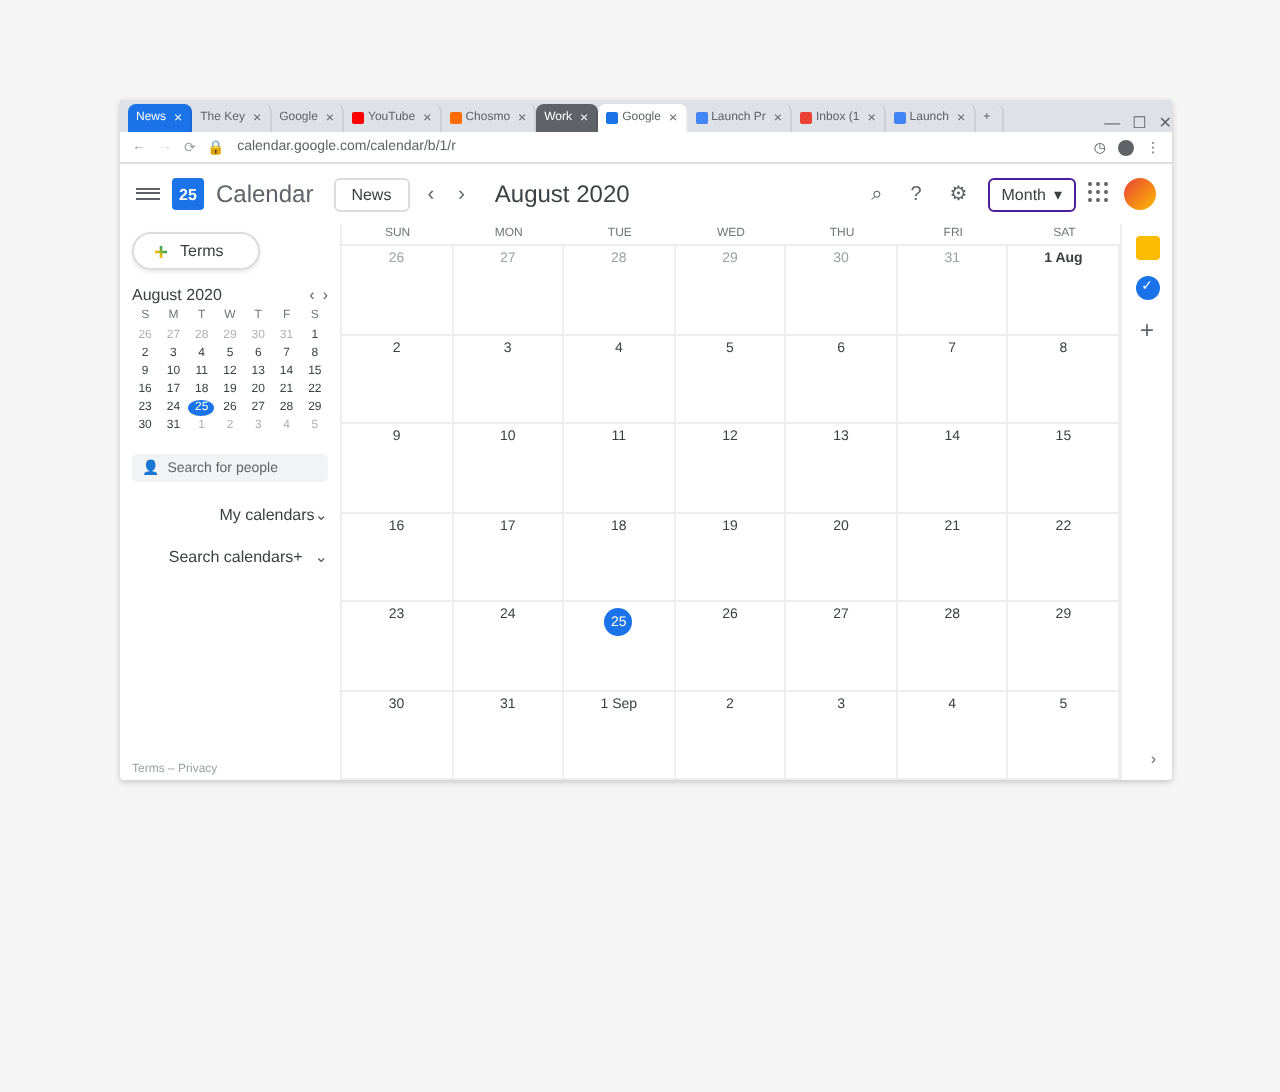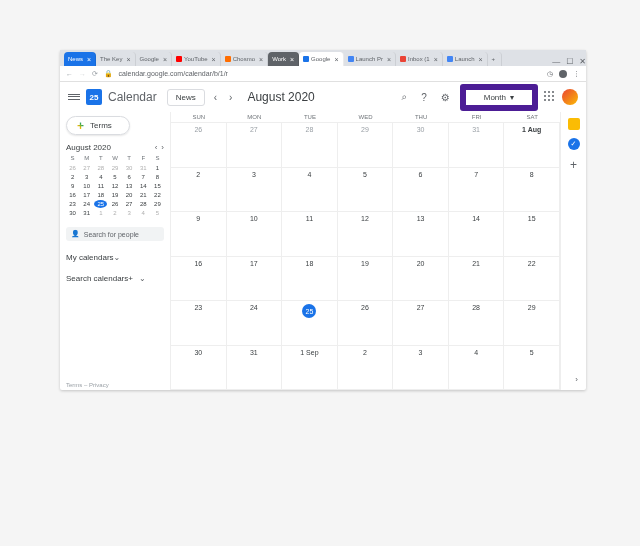--- a/index.html
+++ b/index.html
@@ -20,38 +20,38 @@
 .header{height:30px;display:flex;align-items:center;padding:0 8px;gap:6px}
 .menu-icon{width:12px;height:12px;display:flex;flex-direction:column;justify-content:space-around;padding:2px 0}
 .menu-icon span{height:1px;background:#5f6368}
 .logo-badge{width:16px;height:16px;background:#1a73e8;color:#fff;display:flex;align-items:center;justify-content:center;font-size:8px;font-weight:bold;border-radius:2px}
 .app-name{font-size:12px;color:#5f6368}
 .today-btn{border:1px solid #dadce0;border-radius:3px;padding:3px 8px;font-size:8px;color:#3c4043;margin-left:4px}
 .navchev{color:#5f6368;padding:0 3px;font-size:10px}
 .month-title{font-size:12px;color:#3c4043;margin-left:6px}
 .spacer{flex:1}
 .hicon{color:#5f6368;font-size:10px;padding:0 4px}
-.view-sel{border:6px solid #4c1d95;border-radius:3px;padding:3px 18px;font-size:8px;display:flex;gap:4px}
+.view-sel{border:1px solid #4c1d95;border-radius:3px;padding:3px 6px;font-size:8px;display:flex;gap:4px}
 .apps-grid{width:12px;height:12px;display:grid;grid-template-columns:repeat(3,2px);grid-template-rows:repeat(3,2px);gap:2px}
 .apps-grid span{background:#5f6368;border-radius:50%}
 .avatar{width:16px;height:16px;border-radius:50%;background:linear-gradient(135deg,#ea4335,#fbbc04)}
 .body{flex:1;display:flex;overflow:hidden}
 .sidebar{width:110px;padding:4px 6px;display:flex;flex-direction:column;gap:6px;font-size:8px;color:#3c4043;position:relative}
 .create-btn{display:flex;align-items:center;gap:6px;border:1px solid #dadce0;border-radius:14px;padding:4px 10px;box-shadow:0 1px 2px rgba(0,0,0,.1);width:64px;font-size:8px}
 .plus{font-size:12px;line-height:8px;background:linear-gradient(45deg,#ea4335,#fbbc04,#34a853,#4285f4);-webkit-background-clip:text;color:transparent;font-weight:bold}
 .mini{font-size:7px}
 .mini-head{display:flex;align-items:center;justify-content:space-between;font-size:8px;margin-top:2px}
 .mini-nav{color:#5f6368;display:flex;gap:4px}
 .mini-grid{display:grid;grid-template-columns:repeat(7,1fr);text-align:center;gap:1px;margin-top:2px}
 .mini-grid span{padding:1px 0;color:#70757a;font-size:6px}
 .mini-grid .d{color:#3c4043}
 .mini-grid .dim{color:#b0b0b0}
 .mini-grid .today{background:#1a73e8;color:#fff;border-radius:50%}
 .search-ppl{display:flex;align-items:center;gap:4px;background:#f1f3f4;border-radius:3px;padding:3px 5px;color:#5f6368;font-size:7px;margin-top:4px}
-.side-sec{display:flex;align-items:center;justify-content:flex-start;margin-top:6px;font-size:8px}
+.side-sec{display:flex;align-items:center;justify-content:flex-end;margin-top:6px;font-size:8px}
 .carrot{color:#5f6368;font-size:8px}
 .footer-links{position:absolute;bottom:2px;left:6px;font-size:6px;color:#9aa0a6}
 .main{flex:1;display:flex;flex-direction:column;border-left:1px solid #eee}
 .dow{display:grid;grid-template-columns:repeat(7,1fr);text-align:center;font-size:6px;color:#70757a;border-bottom:1px solid #eee}
 .dow span{padding:2px 0}
 .monthgrid{flex:1;display:grid;grid-template-columns:repeat(7,1fr);grid-template-rows:repeat(6,1fr)}
 .cell{border-right:1px solid #eee;border-bottom:1px solid #eee;text-align:center;padding-top:3px;font-size:7px;color:#3c4043}
 .cell.dim{color:#9aa0a6}
 .cell .num{display:inline-block;min-width:12px}
 .cell .today{background:#1a73e8;color:#fff;border-radius:50%;width:14px;height:14px;display:inline-flex;align-items:center;justify-content:center}

